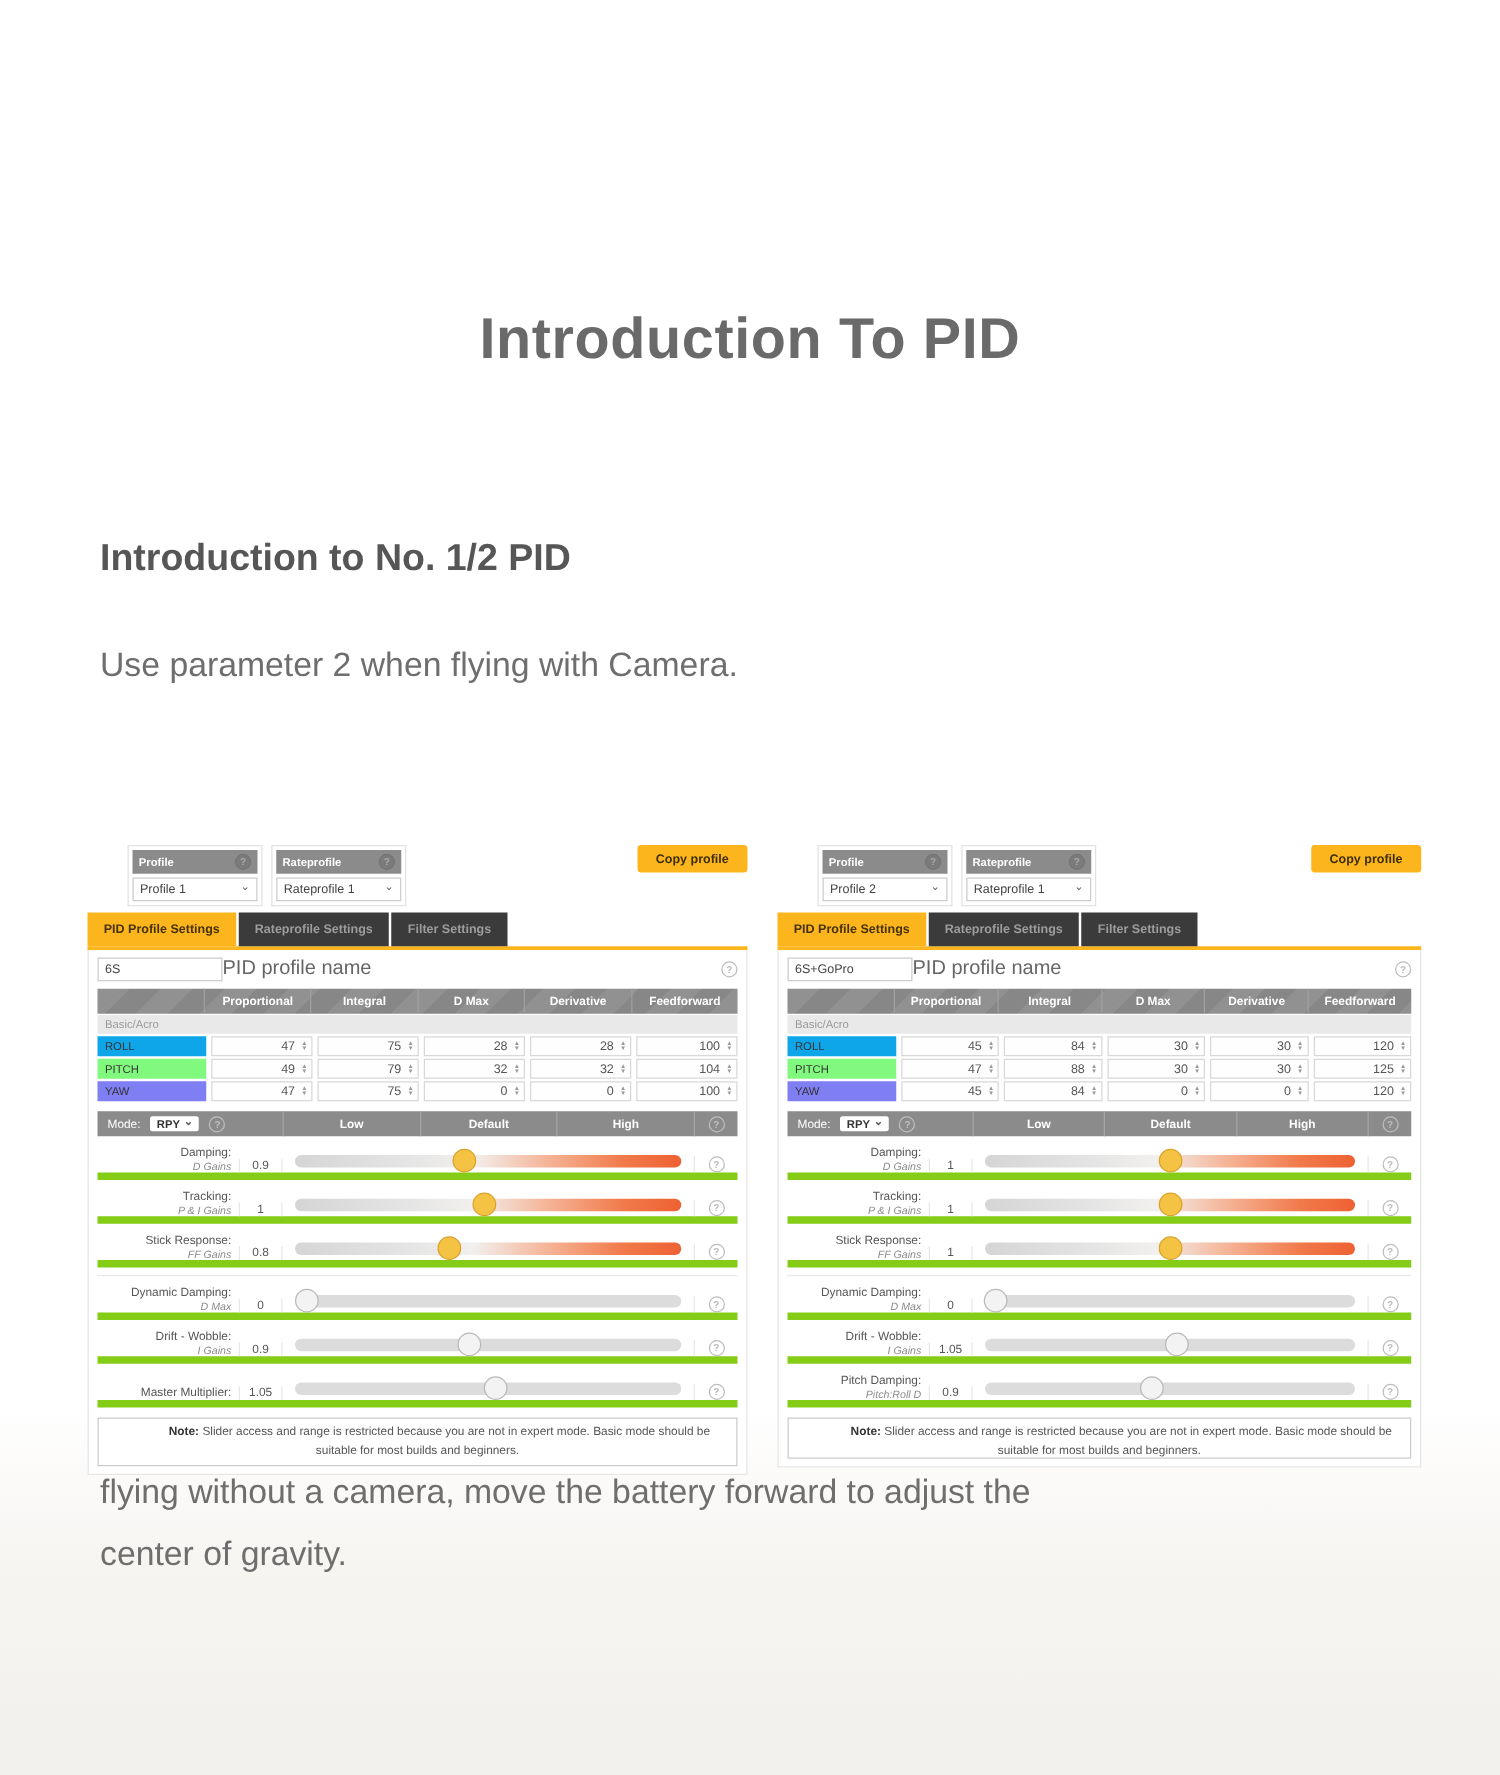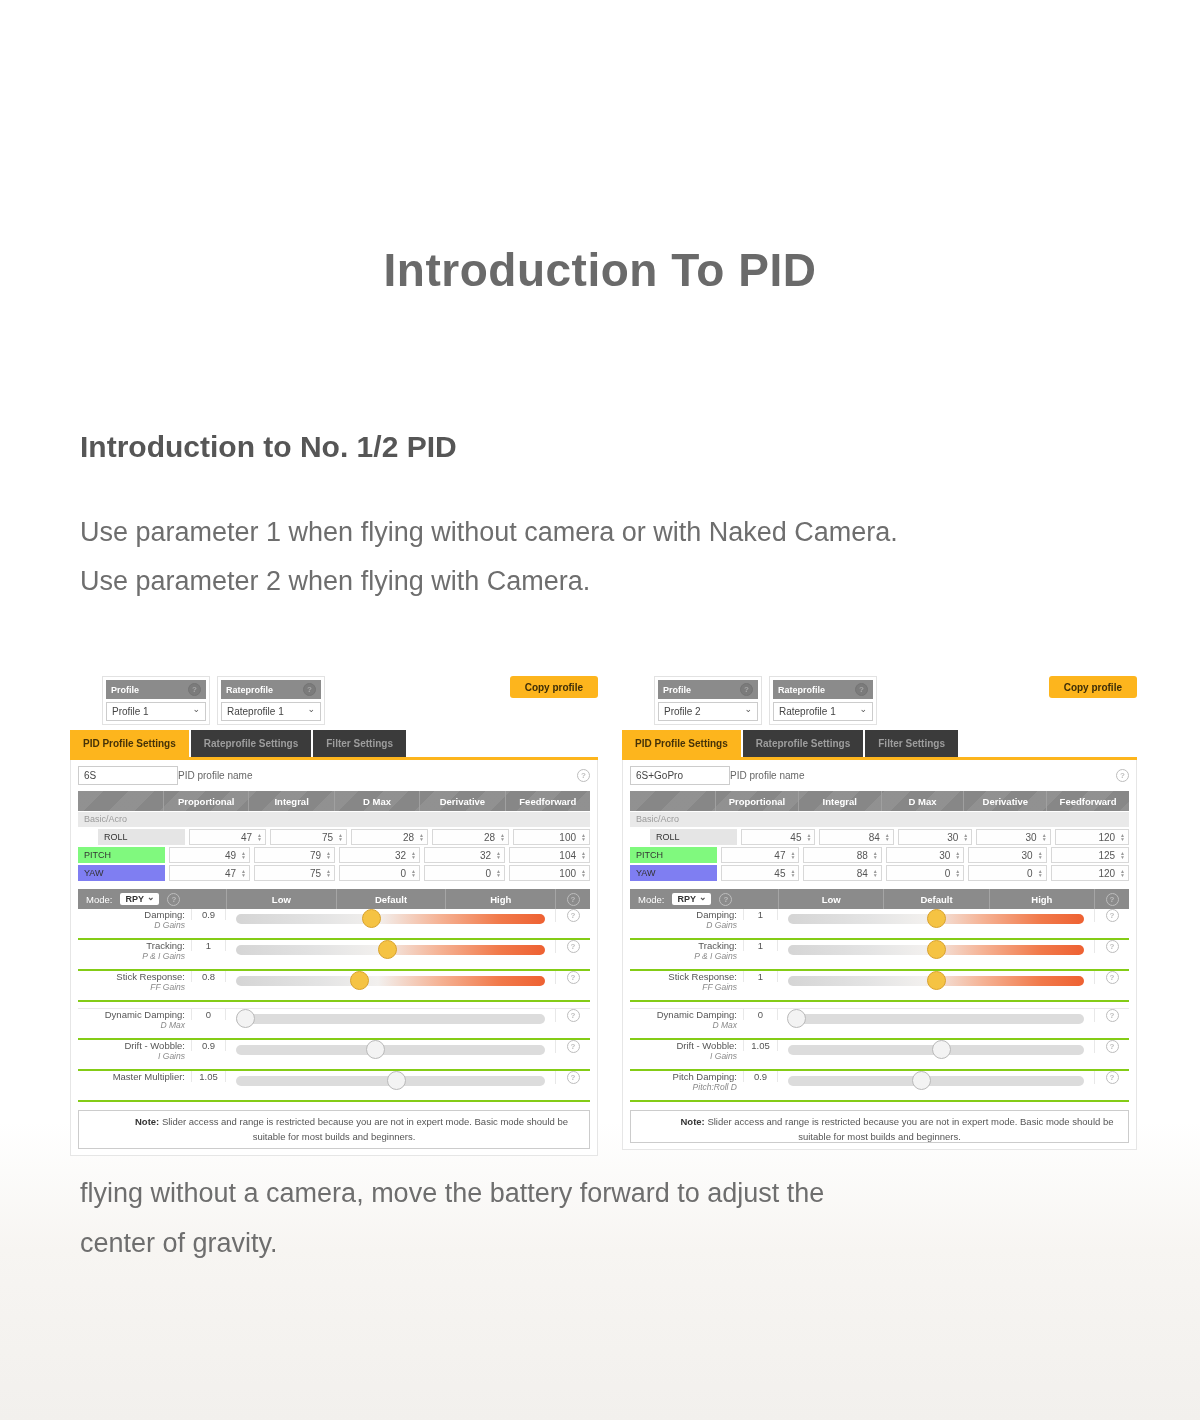--- a/index.html
+++ b/index.html
@@ -31,46 +31,46 @@
   .chev{font-size:9px;color:#555;line-height:1;}
   .chev::after{content:"⌄";position:relative;top:-2px;}
   .copybtn{margin-left:auto;background:#fdb51d;border:none;color:#3d2e08;font-weight:bold;
     font-size:10px;padding:0 15px;height:22px;border-radius:3px;font-family:inherit;cursor:pointer;}
   .tabs{display:flex;gap:2px;border-bottom:3px solid #fdb51d;}
   .tab{background:#3b3b3b;color:#9d9d9d;font-size:10px;font-weight:bold;padding:8px 13px;cursor:pointer;}
   .tab.active{background:#fdb51d;color:#453208;}
   .content{border:1px solid #e6e6e6;border-top:none;padding:5px 7px 6px;background:#fff;}
   .namerow{display:flex;align-items:center;height:20px;margin-bottom:6px;}
   .nameinput{width:88px;border:1px solid #ccc;font-size:10px;padding:3px 5px;color:#444;font-family:inherit;}
-  .namelabel{font-size:10px;color:#666;}
+  .namelabel{font-size:16px;color:#666;}
   .namerow .help{margin-left:auto;}
   .thead{display:flex;background:#8b8b8b;height:20px;align-items:stretch;
     background-image:repeating-linear-gradient(135deg,rgba(255,255,255,.05) 0 18px,rgba(0,0,0,.03) 18px 36px);}
   .th-axis{width:85px;}
   .th{flex:1;display:flex;align-items:center;justify-content:center;color:#fff;
     font-size:9.5px;font-weight:bold;border-left:1px solid #a0a0a0;}
   .tgroup{background:#e9e9e9;color:#9a9a9a;font-size:9px;padding:3px 6px;margin-top:1px;height:9px;line-height:9px;}
   .trow{display:flex;gap:4px;margin-top:2px;height:16px;}
   .taxis{width:81px;font-size:9px;color:#333;padding-left:6px;line-height:16px;}
-  .roll{background:#e5e5e5;margin-left:20px;}.pitch{background:#80f97e;}.yaw{background:#7f7ef2;}
+  .roll{background:#0ea5e9;}.pitch{background:#80f97e;}.yaw{background:#7f7ef2;}
   .tcell{flex:1;border:1px solid #d8d8d8;background:#fefefe;display:flex;align-items:center;
     justify-content:flex-end;padding:0 3px;gap:5px;}
   .tval{font-size:10px;color:#555;}
   .spin{display:inline-flex;flex-direction:column;font-size:5px;line-height:4px;color:#999;}
   .spin::before{content:"▲";}
   .spin::after{content:"▼";}
   .modebar{display:flex;background:#8b8b8b;height:20px;align-items:stretch;margin-top:8px;}
   .mb-left{width:140px;display:flex;align-items:center;gap:8px;padding-left:8px;color:#fff;font-size:9.5px;}
   .modesel{background:#fff;border-radius:2px;color:#333;font-size:9px;font-weight:bold;
     padding:1px 5px;display:flex;align-items:center;gap:3px;cursor:pointer;}
   .mb-cols{flex:1;display:flex;}
   .mb-col{flex:1;display:flex;align-items:center;justify-content:center;color:#fff;
     font-size:9.5px;font-weight:bold;border-left:1px solid #a5a5a5;}
   .mb-help{width:34px;display:flex;align-items:center;justify-content:center;border-left:1px solid #a5a5a5;}
-  .srow{display:flex;align-items:flex-start;height:29px;border-bottom:2px solid #84cc16;}
+  .srow{display:flex;align-items:flex-end;height:29px;border-bottom:6px solid #84cc16;}
   .slabel{width:107px;text-align:right;display:flex;flex-direction:column;justify-content:center;}
   .smain{font-size:9.5px;color:#555;}
   .ssub{font-size:8.5px;color:#8a8a8a;font-style:italic;}
   .sval{width:33px;display:flex;align-items:center;justify-content:center;font-size:9.5px;color:#555;
     border-left:1px solid #e8e8e8;border-right:1px solid #e8e8e8;margin-left:6px;}
   .strack{flex:1;display:flex;align-items:center;padding:0 10px;}
   .twrap{position:relative;width:100%;height:19px;display:flex;align-items:center;}
   .tbar{width:100%;height:10px;border-radius:5px;}
   .tbar.grad{background:linear-gradient(90deg,#d5d5d5 0%,#e4e4e4 28%,#f2f0ee 46%,#f5b294 66%,#f17a4b 85%,#ee6132 100%);}
   .tbar.plain{background:#dcdcdc;}
@@ -83,21 +83,20 @@
     padding:4px 14px;line-height:1.55;}
   .note .nb{font-weight:bold;color:#333;padding-left:35px;}
   #panelR .note{height:23px;overflow:hidden;}
 </style>
 </head>
 <body>
 
 <div class="doc-title">Introduction To PID</div>
 <div class="doc-h2">Introduction to No. 1/2 PID</div>
 <div class="doc-intro">
-  <div>Use parameter 1 when flying without camera or with Naked Camera.</div>
   <div>Use parameter 2  when flying with Camera.</div>
 </div>
 
 <div class="panel" id="panelL">
   <div class="profilebar">
     <div class="pbox">
       <div class="pbox-head">
           <span>Profile</span>
           <span class="help"></span>
         </div>

